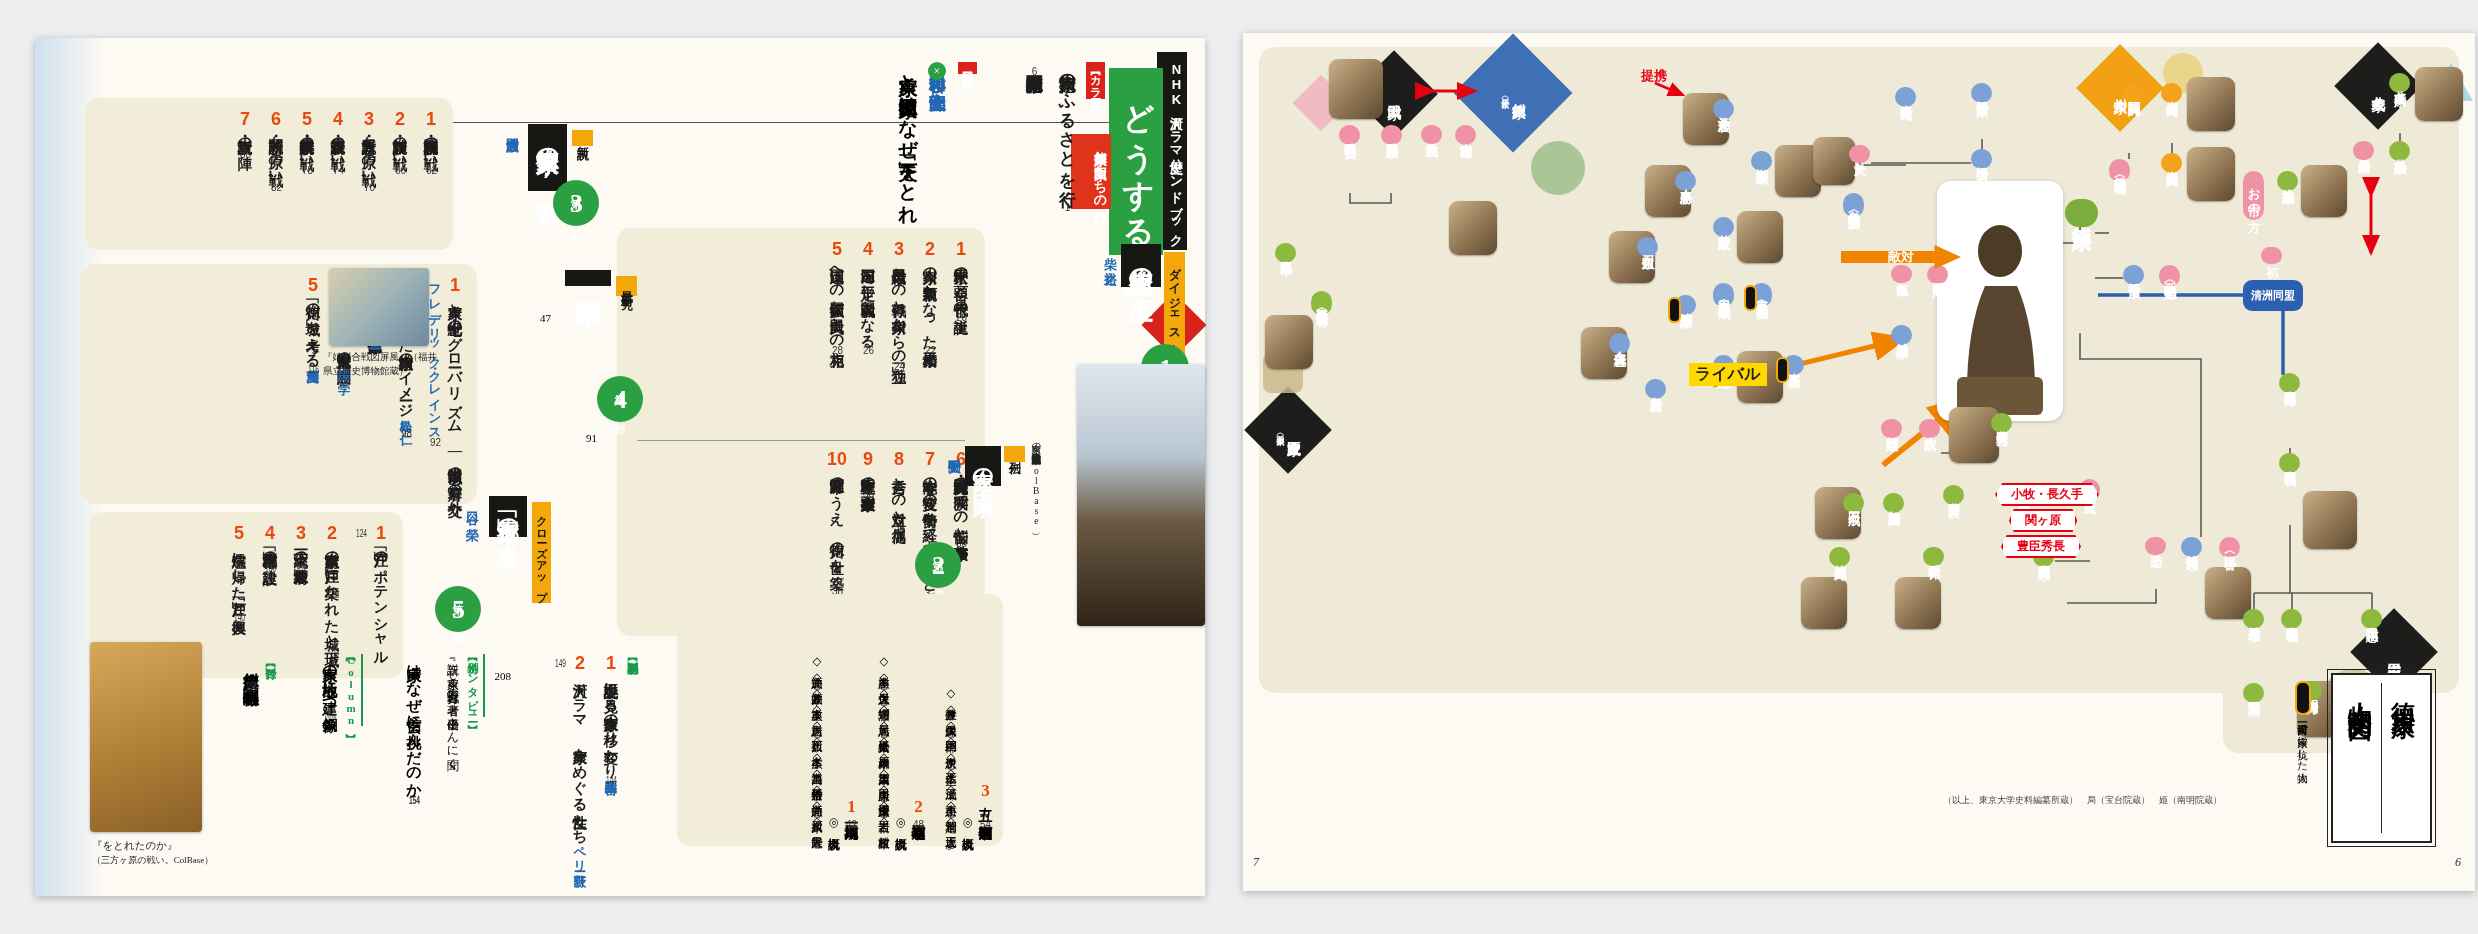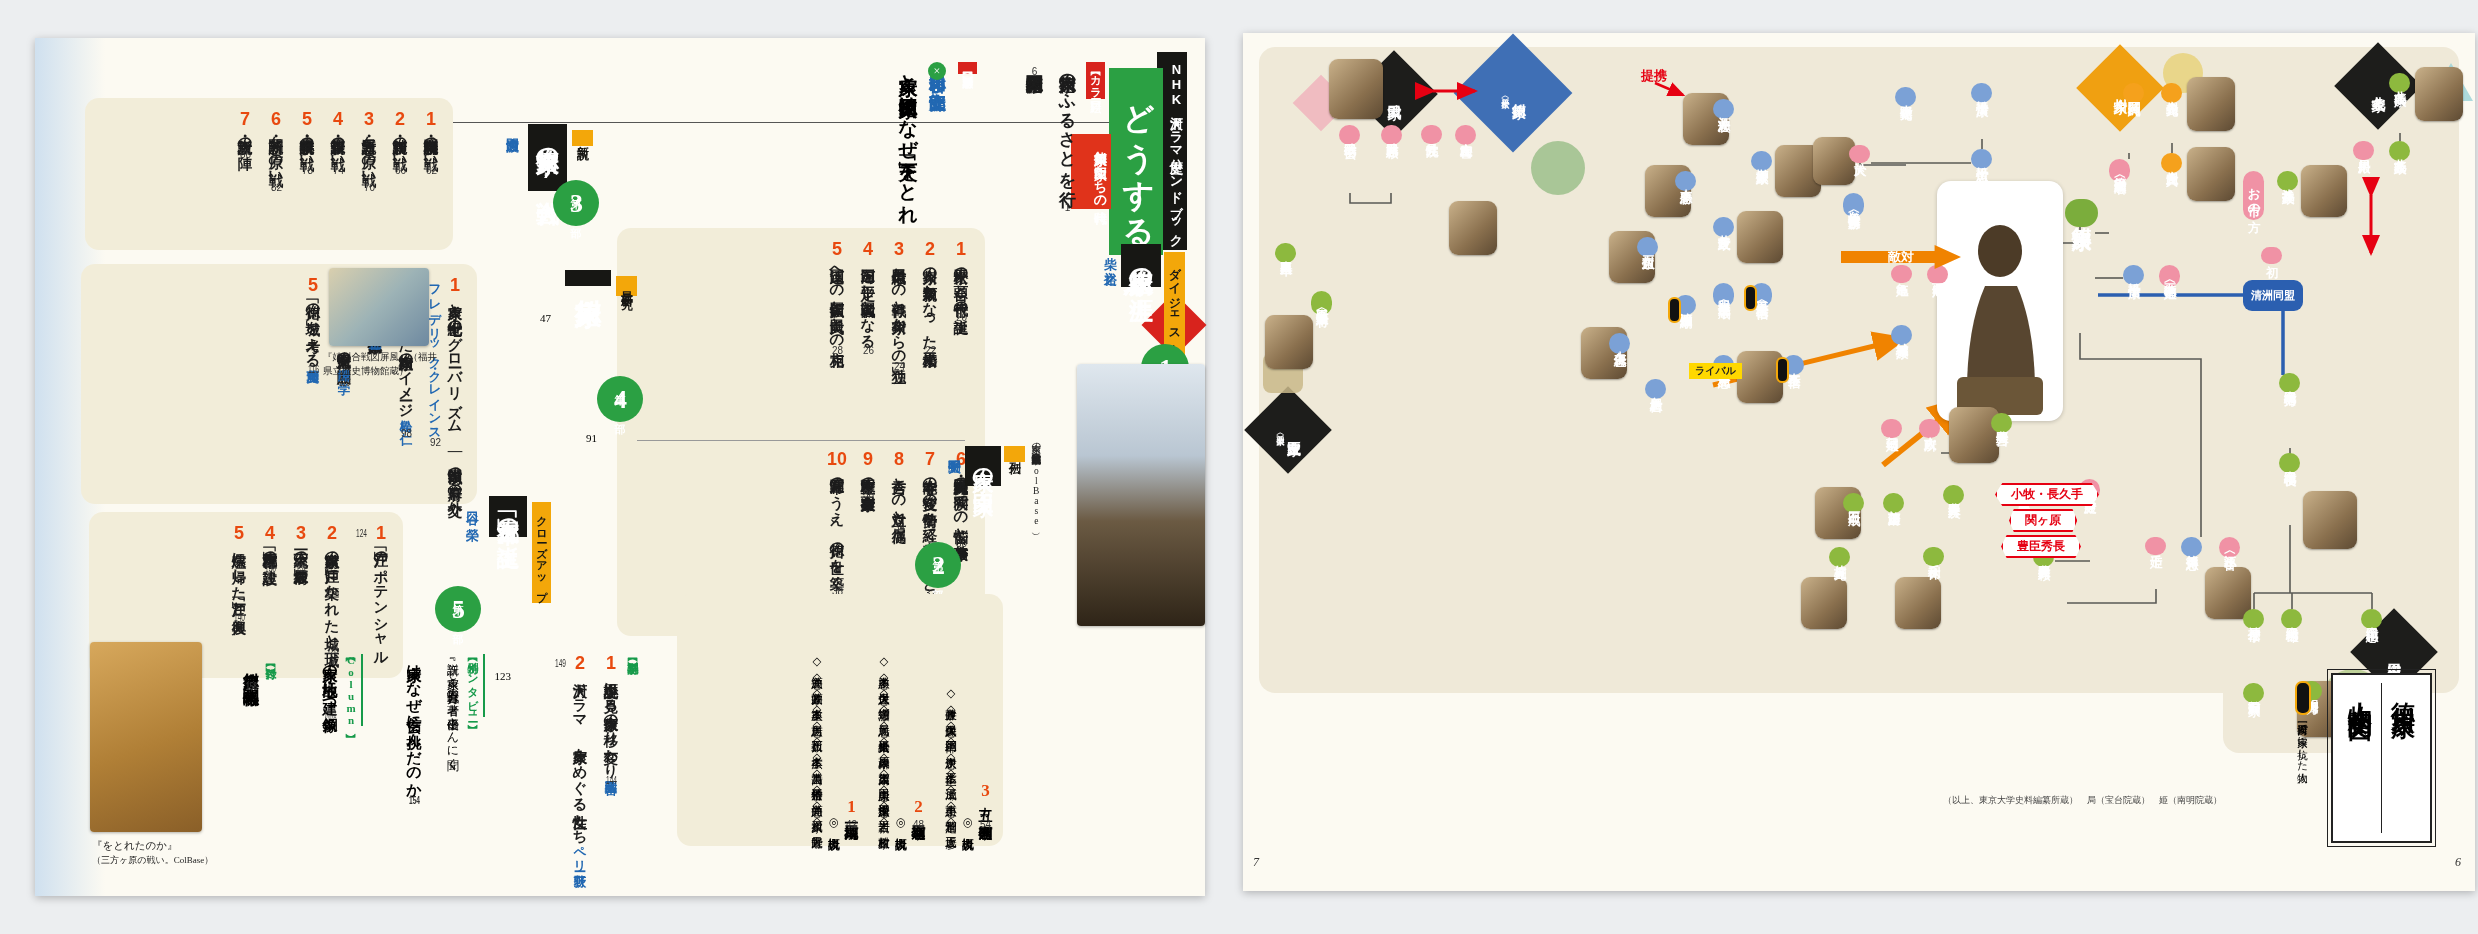--- a/index.html
+++ b/index.html
@@ -47,21 +47,21 @@
   .fam.orange .dm{background:#f0a011;}
   .pill{position:absolute;color:#fff;font-weight:bold;font-size:12.5px;line-height:1.05;border-radius:12px;padding:8px 4px;letter-spacing:1px;z-index:3;font-family:"Liberation Sans","DejaVu Sans",sans-serif;}
   .pill.blue{background:#7ba1d6;}
   .pill.pink{background:#f092a5;}
   .pill.orange{background:#f5a11c;}
   .pill.green{background:#8db93e;}
   .pill.green-lg{background:#7bad3c;font-size:20px;padding:12px 6px;border-radius:16px;}
   .marker{position:absolute;left:-7px;top:2px;width:9px;height:22px;background:#111;border:2px solid #f3a70a;border-radius:6px;z-index:4;}
   .ph{position:absolute;border-radius:9px;background:linear-gradient(135deg,#c9b18a,#8a704e 60%,#5d4a33);box-shadow:0 1px 2px rgba(0,0,0,.35);z-index:2;}
   .lab-red{position:absolute;color:#e60012;font-weight:bold;font-size:13px;z-index:5;font-family:"Liberation Sans",sans-serif;}
-  .lab-yellow{position:absolute;background:#ffd800;color:#222;font-weight:bold;font-size:10px;padding:1px 6px;z-index:5;font-family:"Liberation Sans",sans-serif;}
+  .lab-yellow{position:absolute;background:#ffd800;color:#222;font-weight:bold;font-size:16px;padding:1px 6px;z-index:5;font-family:"Liberation Sans",sans-serif;}
   .lab-blue{position:absolute;background:#2b5fb0;color:#fff;font-weight:bold;font-size:11px;padding:8px 8px;border-radius:9px;z-index:5;font-family:Liberation Serif, serif;}
   .lab-battle{position:absolute;background:#fff;border:2px solid #e60012;color:#e60012;font-weight:bold;font-size:12px;padding:1px 14px;z-index:5;clip-path:polygon(0 50%,7% 0,93% 0,100% 50%,93% 100%,7% 100%);font-family:"Liberation Sans",sans-serif;}
   .lab-arrow-orange{position:absolute;background:#f08300;color:#fff;font-weight:bold;font-size:13px;width:120px;height:24px;display:flex;align-items:center;justify-content:center;clip-path:polygon(0 25%,78% 25%,78% 0,100% 50%,78% 100%,78% 75%,0 75%);z-index:5;font-family:"Liberation Sans",sans-serif;}
   .rtitle{position:absolute;border:2px solid #222;outline:1px solid #222;outline-offset:3px;background:#fff;display:flex;flex-direction:row-reverse;padding:8px 6px;z-index:6;}
   .rtitle .col{writing-mode:vertical-rl;text-orientation:upright;font-size:24px;font-weight:bold;letter-spacing:4px;padding:0 5px;}
   .rtitle .col+.col{border-right:1px solid #222;}
   .legend-pill{width:12px;height:30px;background:#111;border:2px solid #f3a70a;border-radius:7px;display:inline-block;}
   .credit{position:absolute;font-size:9px;color:#444;z-index:6;font-family:"Liberation Sans",sans-serif;line-height:1.7;}
   .pagenum{position:absolute;font-size:12px;color:#333;font-style:italic;z-index:6;}
   .crest{position:absolute;z-index:1;opacity:.85;}
@@ -179,21 +179,21 @@
         <div class="titem"><span class="no">5</span><span class="t">「徳川の城」を考える</span><span class="auth" style="font-size: 12.5px;">加藤理文</span><span class="pg">116</span></div>
       </div>
   </div>
 
   <div class="abs img-ph" style="left:294px;top:230px;width:100px;height:78px;background:linear-gradient(135deg,#d9cfae,#9db3b6 50%,#6e89a0);"></div>
   <div class="abs caption" style="left:288px;top:312px;width:120px;font-size:9.5px;">『姉川合戦図屏風』（福井県立歴史博物館蔵）</div>
 
   <div class="abs" style="left:372px;top:428px;width:150px;height:210px;">
     <div class="abs v badge-y" style="right:6px;top:36px;font-size:11px;">クローズアップ</div>
     <div class="abs v blackbar" style="right:30px;top:30px;font-size:22px;padding:8px 4px;"><span>大都市「江戸」の誕生</span></div>
-    <div class="abs" style="right:46px;top:204px;font-size:11px;">123</div>
+    <div class="abs" style="right:46px;top:204px;font-size:11px;">208</div>
     <div class="abs v auth" style="right:76px;top:36px;font-size:13px;">谷口 榮</div>
     <div class="abs part v" style="right:76px;top:120px;width:46px;height:46px;font-size:11px;">
         <span><span>第</span><span class="n">5</span><span>部</span></span>
       </div>
   </div>
 
   <div class="creambox" style="left:54px;top:474px;width:314px;height:166px;">
     <div class="v" style="position:absolute;right:12px;top:12px;height:142px;" id="closeup-items">
         <div class="titem"><span class="no">1</span><span class="t">「江戸」のポテンシャル</span><span class="pg">124</span></div>
         <div class="titem"><span class="no">2</span><span class="t">家康以前の「江戸」に築かれた城と城下</span><span class="pg">128</span></div>

